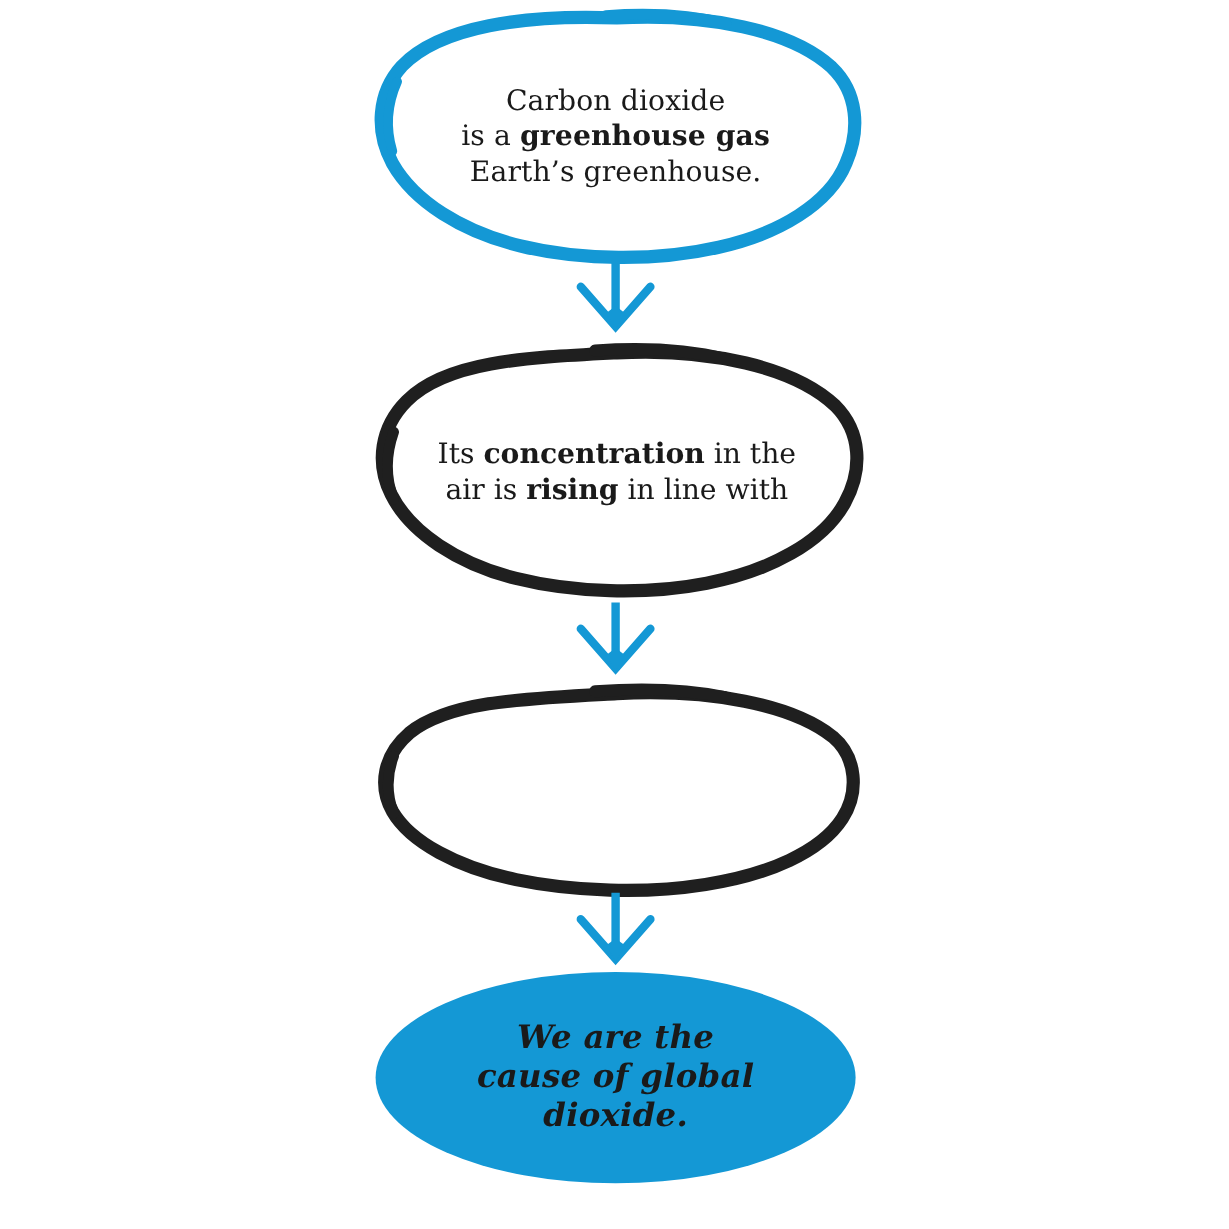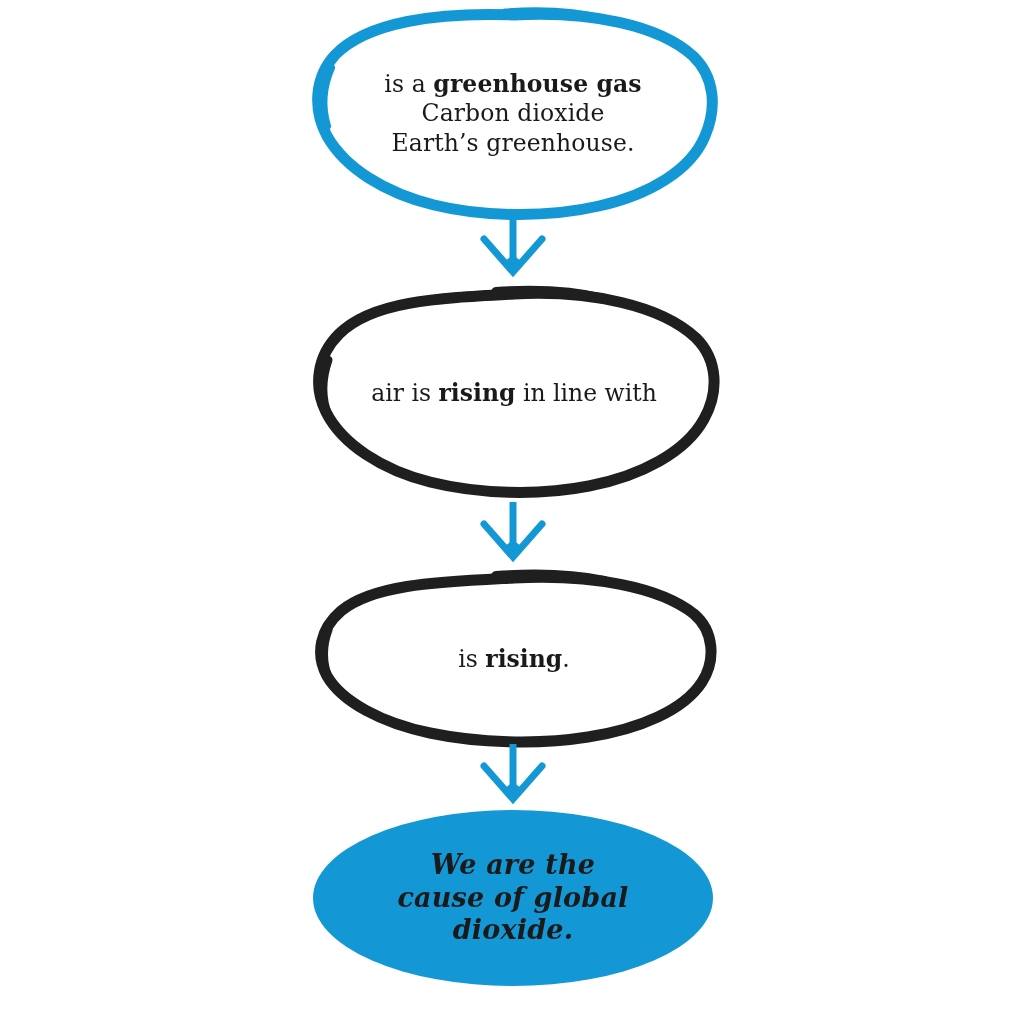--- a/index.html
+++ b/index.html
@@ -116,22 +116,22 @@
                C 408 69, 410 100, 398 128
                C 384 162, 342 187, 292 198
                C 240 210, 176 209, 127 197
                C 78 185, 38 160, 20 128
                C 6 102, 7 70, 28 47
                C 60 14, 130 4, 207 7 Z" fill="none" stroke="#1498D5" stroke-width="11" stroke-linecap="round" stroke-linejoin="round"></path>
       <path d="M198 5 C 240 2, 272 5, 298 12" fill="none" stroke="#1498D5" stroke-width="9" stroke-linecap="round"></path>
       <path d="M24 60 C 16 78, 14 98, 20 118" fill="none" stroke="#1498D5" stroke-width="8" stroke-linecap="round"></path>
     </svg>
     <div class="label">
+        <div><span>Carbon dioxide</span></div>
         <div><span>is a </span><b>greenhouse gas</b></div>
-        <div><span>Carbon dioxide</span></div>
         <div><span>Earth’s greenhouse.</span></div>
       </div>
   </div>
 
   <div class="arrow" id="arrow-1">
     <svg width="1024" height="100" viewBox="0 0 1024 100">
       <path d="M513 2 L513 52" stroke="#1498D5" stroke-width="7" stroke-linecap="butt" fill="none"></path>
       <path d="M484 24 L513 57 L542 24" stroke="#1498D5" stroke-width="7" fill="none" stroke-linecap="round" stroke-linejoin="miter"></path>
       <path d="M513 40 L505 46 L513 59 L521 46 Z" fill="#1498D5"></path>
     </svg>
@@ -144,20 +144,21 @@
                C 410 72, 411 104, 396 131
                C 378 164, 333 188, 281 198
                C 230 208, 170 206, 122 194
                C 74 182, 34 156, 18 124
                C 5 98, 9 68, 31 46
                C 64 13, 129 10, 206 6 Z" fill="#ffffff" stroke="#1f1f1f" stroke-width="11" stroke-linecap="round" stroke-linejoin="round"></path>
       <path d="M188 4 C 232 1, 268 4, 296 11" fill="none" stroke="#1f1f1f" stroke-width="10" stroke-linecap="round"></path>
       <path d="M20 72 C 13 92, 13 110, 20 128" fill="none" stroke="#1f1f1f" stroke-width="9" stroke-linecap="round"></path>
     </svg>
     <div class="label">
+        <div><span>Its </span><b>concentration</b><span> in the</span></div>
         <div><span>air is </span><b>rising</b><span> in line with</span></div>
       </div>
   </div>
 
   <div class="arrow" id="arrow-2">
     <svg width="1024" height="100" viewBox="0 0 1024 100">
       <path d="M513 4 L513 54" stroke="#1498D5" stroke-width="7" stroke-linecap="butt" fill="none"></path>
       <path d="M484 26 L513 59 L542 26" stroke="#1498D5" stroke-width="7" fill="none" stroke-linecap="round" stroke-linejoin="miter"></path>
       <path d="M513 42 L505 48 L513 61 L521 48 Z" fill="#1498D5"></path>
     </svg>
@@ -170,21 +171,20 @@
                C 404 59, 406 88, 392 110
                C 374 138, 330 157, 278 165
                C 228 173, 168 171, 120 161
                C 72 151, 32 130, 17 104
                C 5 82, 10 57, 31 39
                C 64 12, 128 10, 204 6 Z" fill="#ffffff" stroke="#1f1f1f" stroke-width="11" stroke-linecap="round" stroke-linejoin="round"></path>
       <path d="M186 4 C 230 1, 266 3, 294 9" fill="none" stroke="#1f1f1f" stroke-width="10" stroke-linecap="round"></path>
       <path d="M18 58 C 12 74, 12 90, 18 106" fill="none" stroke="#1f1f1f" stroke-width="9" stroke-linecap="round"></path>
     </svg>
     <div class="label">
-        <div><span>is </span><b>rising</b><span>.</span></div>
       </div>
   </div>
 
   <div class="arrow" id="arrow-3">
     <svg width="1024" height="100" viewBox="0 0 1024 100">
       <path d="M513 2 L513 52" stroke="#1498D5" stroke-width="7" stroke-linecap="butt" fill="none"></path>
       <path d="M484 24 L513 57 L542 24" stroke="#1498D5" stroke-width="7" fill="none" stroke-linecap="round" stroke-linejoin="miter"></path>
       <path d="M513 40 L505 46 L513 59 L521 46 Z" fill="#1498D5"></path>
     </svg>
   </div>

